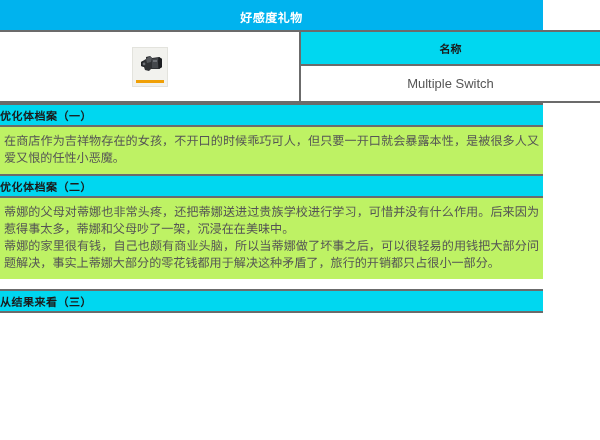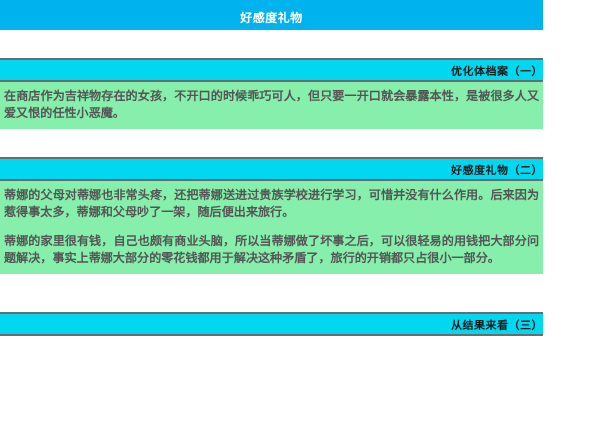--- a/index.html
+++ b/index.html
@@ -115,75 +115,97 @@
   }
 
   
   .section-head {
     height: 24px;
     background: #00d7f0;
     border-top: 2px solid #6b6b6b;
     border-bottom: 2px solid #6b6b6b;
     display: flex;
     align-items: center;
-    justify-content: flex-end;
-    box-sizing: border-box;
-    margin-top: 28px;
+    justify-content: flex-start;
+    box-sizing: border-box;
   }
   .section-head-text {
     font-size: 11px;
     font-weight: bold;
     color: #1a1a1a;
     letter-spacing: 0.5px;
   }
 
   
   .section-body {
     padding: 6px 4px 7px 4px;
     box-sizing: border-box;
-    background: #86efac;
-    font-weight: bold;
+    background: #bef264;
   }
   .para {
     font-size: 12.1px;
     line-height: 17px;
     color: #555555;
     text-align: justify;
     margin: 0;
   }
   .para + .para {
-    margin-top: 12px;
+    margin-top: 0;
   }
   .spacer-gap {
     height: 10px;
     background: #ffffff;
   }
 </style>
 </head>
 <body>
 
 <div class="page">
 
   <div class="title-bar">
     <span class="title-bar-text">好感度礼物</span>
   </div>
 
+  <div class="item-table">
+    <div class="item-icon-cell">
+      <div class="item-icon">
+        <svg class="icon-art" viewBox="0 0 34 28">
+          <path d="M8 12 L13 9 L13 7 L17 6 L19 8 L26 7 L29 9 L29 17 L26 19 L18 19 L16 21 L12 20 L11 17 L8 16 Z" fill="#2f3134"></path>
+          <path d="M13 9 L17 6 L19 8 L18 12 L14 13 Z" fill="#55585c"></path>
+          <path d="M26 7 L29 9 L29 17 L26 19 L25 12 Z" fill="#1c1e21"></path>
+          <path d="M19 9 L25 8 L25 18 L19 18 Z" fill="#45484c"></path>
+          <path d="M8 12 L11 11 L12 17 L8 16 Z" fill="#232528"></path>
+          <circle cx="11" cy="14" r="1.4" fill="#6d7075"></circle>
+          <rect x="20" y="10" width="4" height="2" fill="#6d7075"></rect>
+        </svg>
+        <div class="icon-bar"></div>
+      </div>
+    </div>
+    <div class="item-name-col">
+      <div class="name-head">
+        <span class="name-head-text">名称</span>
+      </div>
+      <div class="name-value">
+        <span class="name-value-text">Multiple Switch</span>
+      </div>
+    </div>
+  </div>
 
   <div class="section-head">
     <span class="section-head-text">优化体档案（一）</span>
   </div>
   <div class="section-body">
     <p class="para">在商店作为吉祥物存在的女孩，不开口的时候乖巧可人，但只要一开口就会暴露本性，是被很多人又爱又恨的任性小恶魔。</p>
   </div>
 
   <div class="section-head">
-    <span class="section-head-text">好感度礼物（二）</span>
+    <span class="section-head-text">优化体档案（二）</span>
   </div>
   <div class="section-body">
-    <p class="para">蒂娜的父母对蒂娜也非常头疼，还把蒂娜送进过贵族学校进行学习，可惜并没有什么作用。后来因为惹得事太多，蒂娜和父母吵了一架，随后便出来旅行。</p>
+    <p class="para">蒂娜的父母对蒂娜也非常头疼，还把蒂娜送进过贵族学校进行学习，可惜并没有什么作用。后来因为惹得事太多，蒂娜和父母吵了一架，沉浸在在美味中。</p>
     <p class="para">蒂娜的家里很有钱，自己也颇有商业头脑，所以当蒂娜做了坏事之后，可以很轻易的用钱把大部分问题解决，事实上蒂娜大部分的零花钱都用于解决这种矛盾了，旅行的开销都只占很小一部分。</p>
   </div>
 
   <div class="spacer-gap"></div>
 
   <div class="section-head">
     <span class="section-head-text">从结果来看（三）</span>
   </div>
 
 </div>

